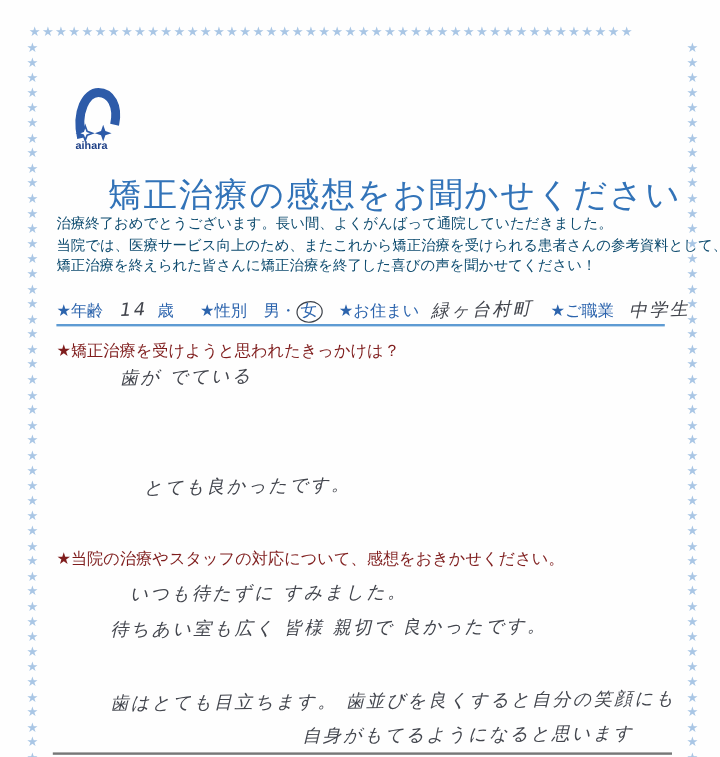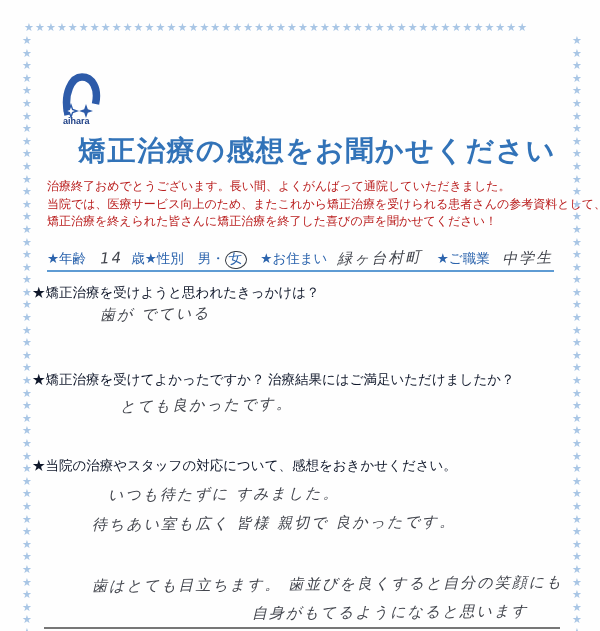--- a/index.html
+++ b/index.html
@@ -33,49 +33,49 @@
     position:absolute;left:102px;top:88px;
     font-size:17px;font-weight:bold;color:#1d4c99;letter-spacing:1px;
   }
   .page-title{
     position:absolute;left:74px;top:128px;width:500px;
     font-size:28px;color:#3273b8;letter-spacing:1.5px;white-space:nowrap;
   }
 
   
   .intro{position:absolute;left:47px;top:178px;width:515px;
-    font-size:12px;line-height:17.5px;color:#b91c1c;}
+    font-size:12px;line-height:17.5px;color:#0c4a6e;}
   .intro div{white-space:nowrap;}
 
   
   .profile{position:absolute;left:47px;top:249px;width:510px;
     font-size:13.5px;color:#2c64ad;white-space:nowrap;}
   .profile .lbl{color:#2c64ad;}
   .profile-underline{position:absolute;left:47px;top:270px;width:507px;height:2px;
     background:#5e9bd3;}
   .hand{
     font-family:"DejaVu Sans",sans-serif;
     color:#42454d;font-style:italic;letter-spacing:2px;
   }
   .profile .hand{font-size:15px;}
   .age-val{display:inline-block;margin:0 8px 0 14px;transform:rotate(-2deg);}
-  .gender{}
+  .gender{margin-left:22px;}
   .gender-opts{margin-left:14px;}
   .circled{
     display:inline-block;border:1.6px solid #3a3f47;border-radius:50%;
     padding:0 3px 2px 3px;transform:rotate(-6deg);line-height:14px;
   }
   .residence{margin-left:14px;}
   .res-val{display:inline-block;margin-left:10px;transform:rotate(-1.5deg);}
   .occupation{margin-left:14px;}
   .occ-val{display:inline-block;margin-left:12px;transform:rotate(-2deg);}
 
   
   .question{
-    position:absolute;left:32px;font-size:13.5px;color:#0f172a;white-space:nowrap;font-family:Liberation Serif, serif;
+    position:absolute;left:47px;font-size:13.5px;color:#7f1d1d;white-space:nowrap;
   }
   .q1{top:284px;} .q2{top:371px;} .q3{top:457px;} .q4{top:541px;}
   .answer{
     position:absolute;font-size:15px;white-space:nowrap;
   }
   .a1{left:100px;top:305px;transform:rotate(-1deg);}
   .a2{left:120px;top:396px;transform:rotate(-1deg);}
   .a3l1{left:108px;top:485px;transform:rotate(-0.5deg);}
   .a3l2{left:92px;top:514px;transform:rotate(-0.5deg);}
   .a4l1{left:92px;top:575px;transform:rotate(-0.5deg);}
@@ -188,37 +188,36 @@
 ★</div>
 
   <svg class="logo" viewBox="0 0 42 52">
     <path d="M8 42 C3 20 12 4 22 4 C32 4 39 15 35.5 31" fill="none" stroke="#2d5ba9" stroke-width="7.5"></path>
     <polygon points="11,32 12.6,36.4 17,38 12.6,39.6 11,44 9.4,39.6 5,38 9.4,36.4" fill="#fefefe" stroke="#2d5ba9" stroke-width="1.4"></polygon>
     <polygon points="26,31 27.8,36.2 33,38 27.8,39.8 26,45 24.2,39.8 19,38 24.2,36.2" fill="#2d5ba9"></polygon>
     <text x="3" y="51" font-size="9" font-weight="bold" fill="#1d3f86">aihara</text>
   </svg>
 
 
-  <h1 class="page-title" style="margin:4px;font-weight:bold;">矯正治療の感想をお聞かせください</h1>
+  <h1 class="page-title" style="margin:16px;font-weight:normal;">矯正治療の感想をお聞かせください</h1>
 
   <div class="intro">
     <div>治療終了おめでとうございます。長い間、よくがんばって通院していただきました。</div>
     <div>当院では、医療サービス向上のため、またこれから矯正治療を受けられる患者さんの参考資料として、</div>
     <div>矯正治療を終えられた皆さんに矯正治療を終了した喜びの声を聞かせてください！</div>
   </div>
 
   <div class="profile">
     <span class="lbl">★年齢</span><span class="hand age-val">14</span><span class="lbl">歳</span><span class="lbl gender">★性別</span><span class="lbl gender-opts">男・</span><span class="lbl circled">女</span><span class="lbl residence">★お住まい</span><span class="hand res-val">緑ヶ台村町</span><span class="lbl occupation">★ご職業</span><span class="hand occ-val">中学生</span>
   </div>
   <div class="profile-underline"></div>
 
   <div class="question q1">★矯正治療を受けようと思われたきっかけは？</div>
   <div class="answer hand a1">歯が でている</div>
 
-  <div class="question q2">★矯正治療を受けてよかったですか？ 治療結果にはご満足いただけましたか？</div>
   <div class="answer hand a2">とても良かったです。</div>
 
   <div class="question q3">★当院の治療やスタッフの対応について、感想をおきかせください。</div>
   <div class="answer hand a3l1">いつも待たずに すみました。</div>
   <div class="answer hand a3l2">待ちあい室も広く 皆様 親切で 良かったです。</div>
 
   <div class="answer hand a4l1">歯はとても目立ちます。 歯並びを良くすると自分の笑顔にも</div>
   <div class="answer hand a4l2">自身がもてるようになると思います</div>
 
   <div class="bottom-rule"></div>

